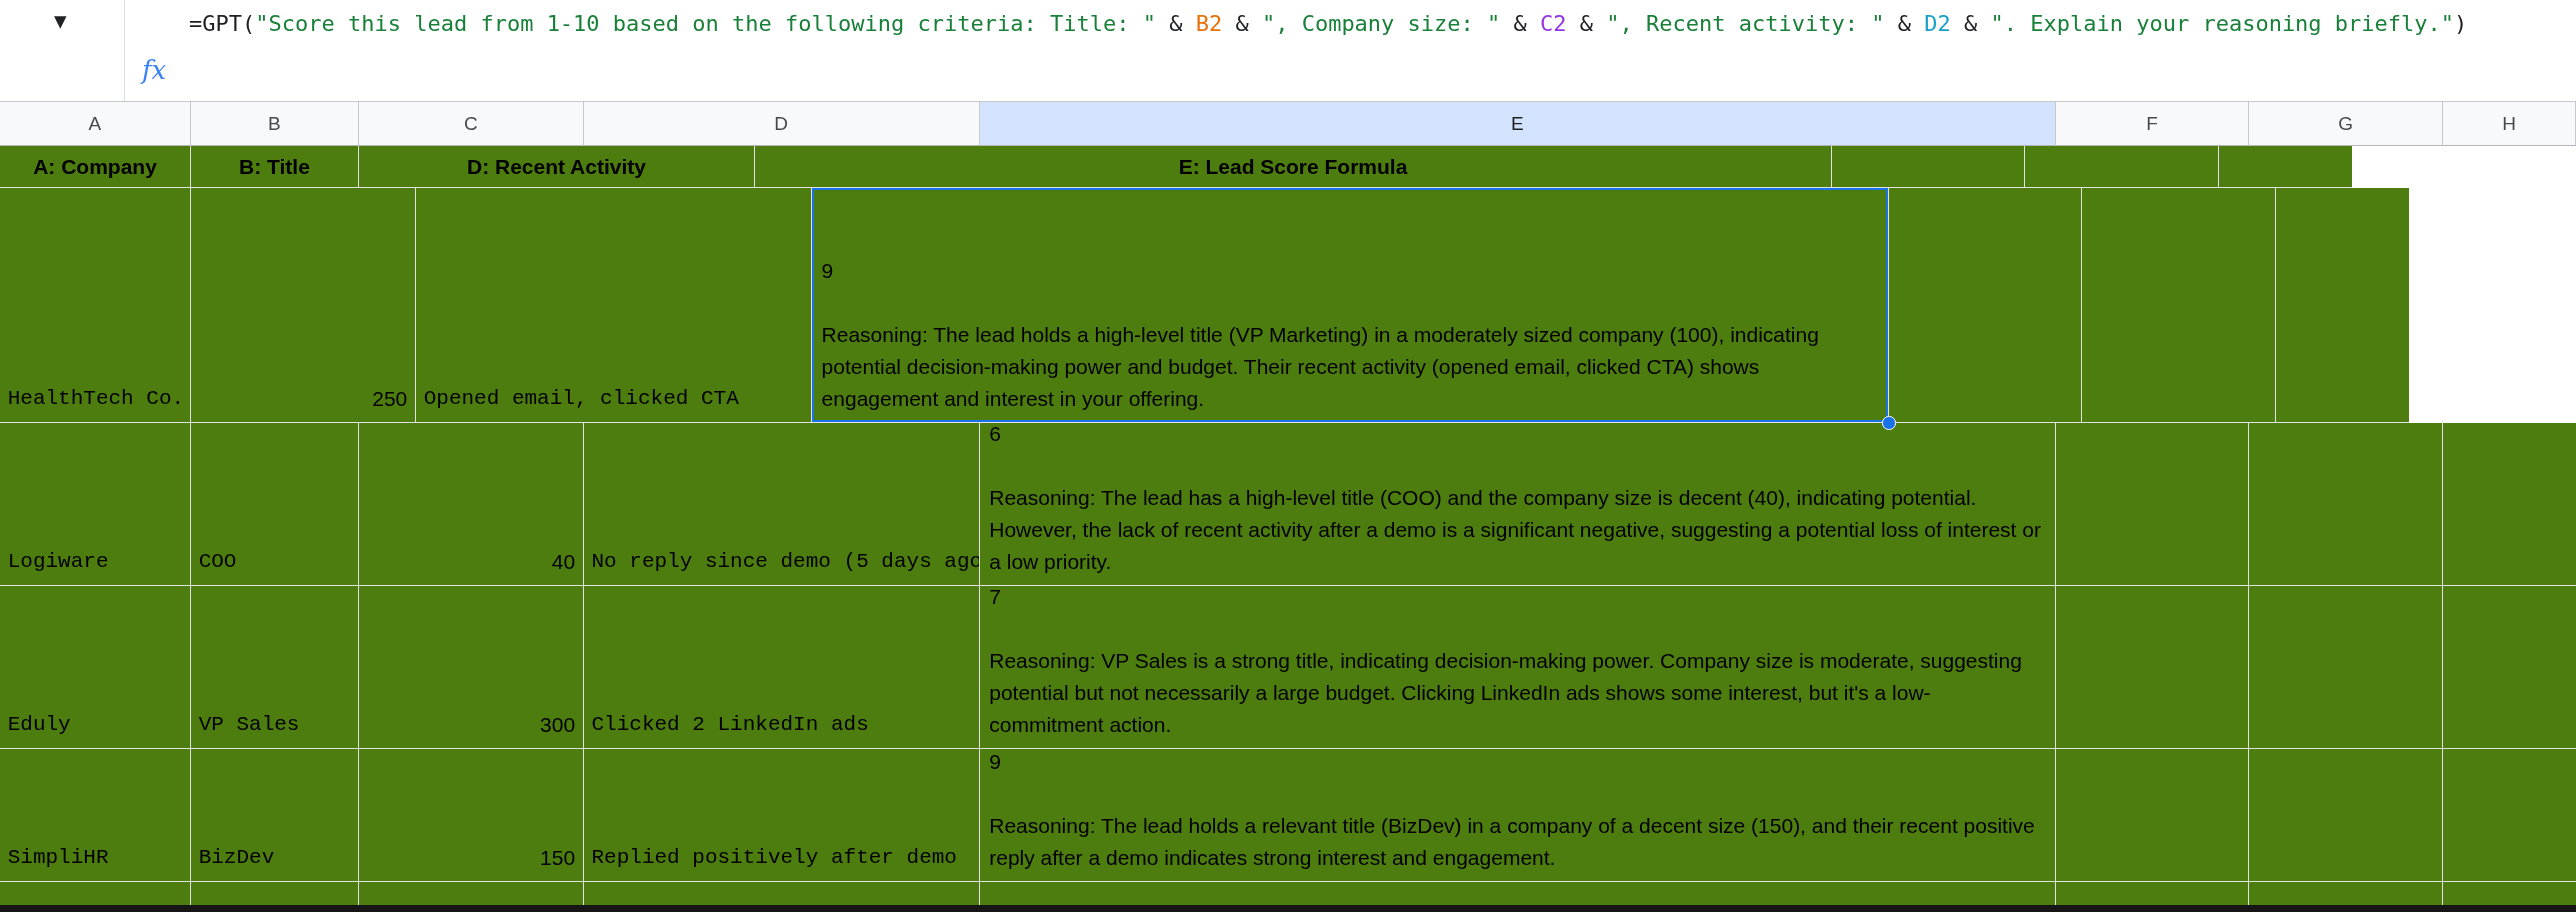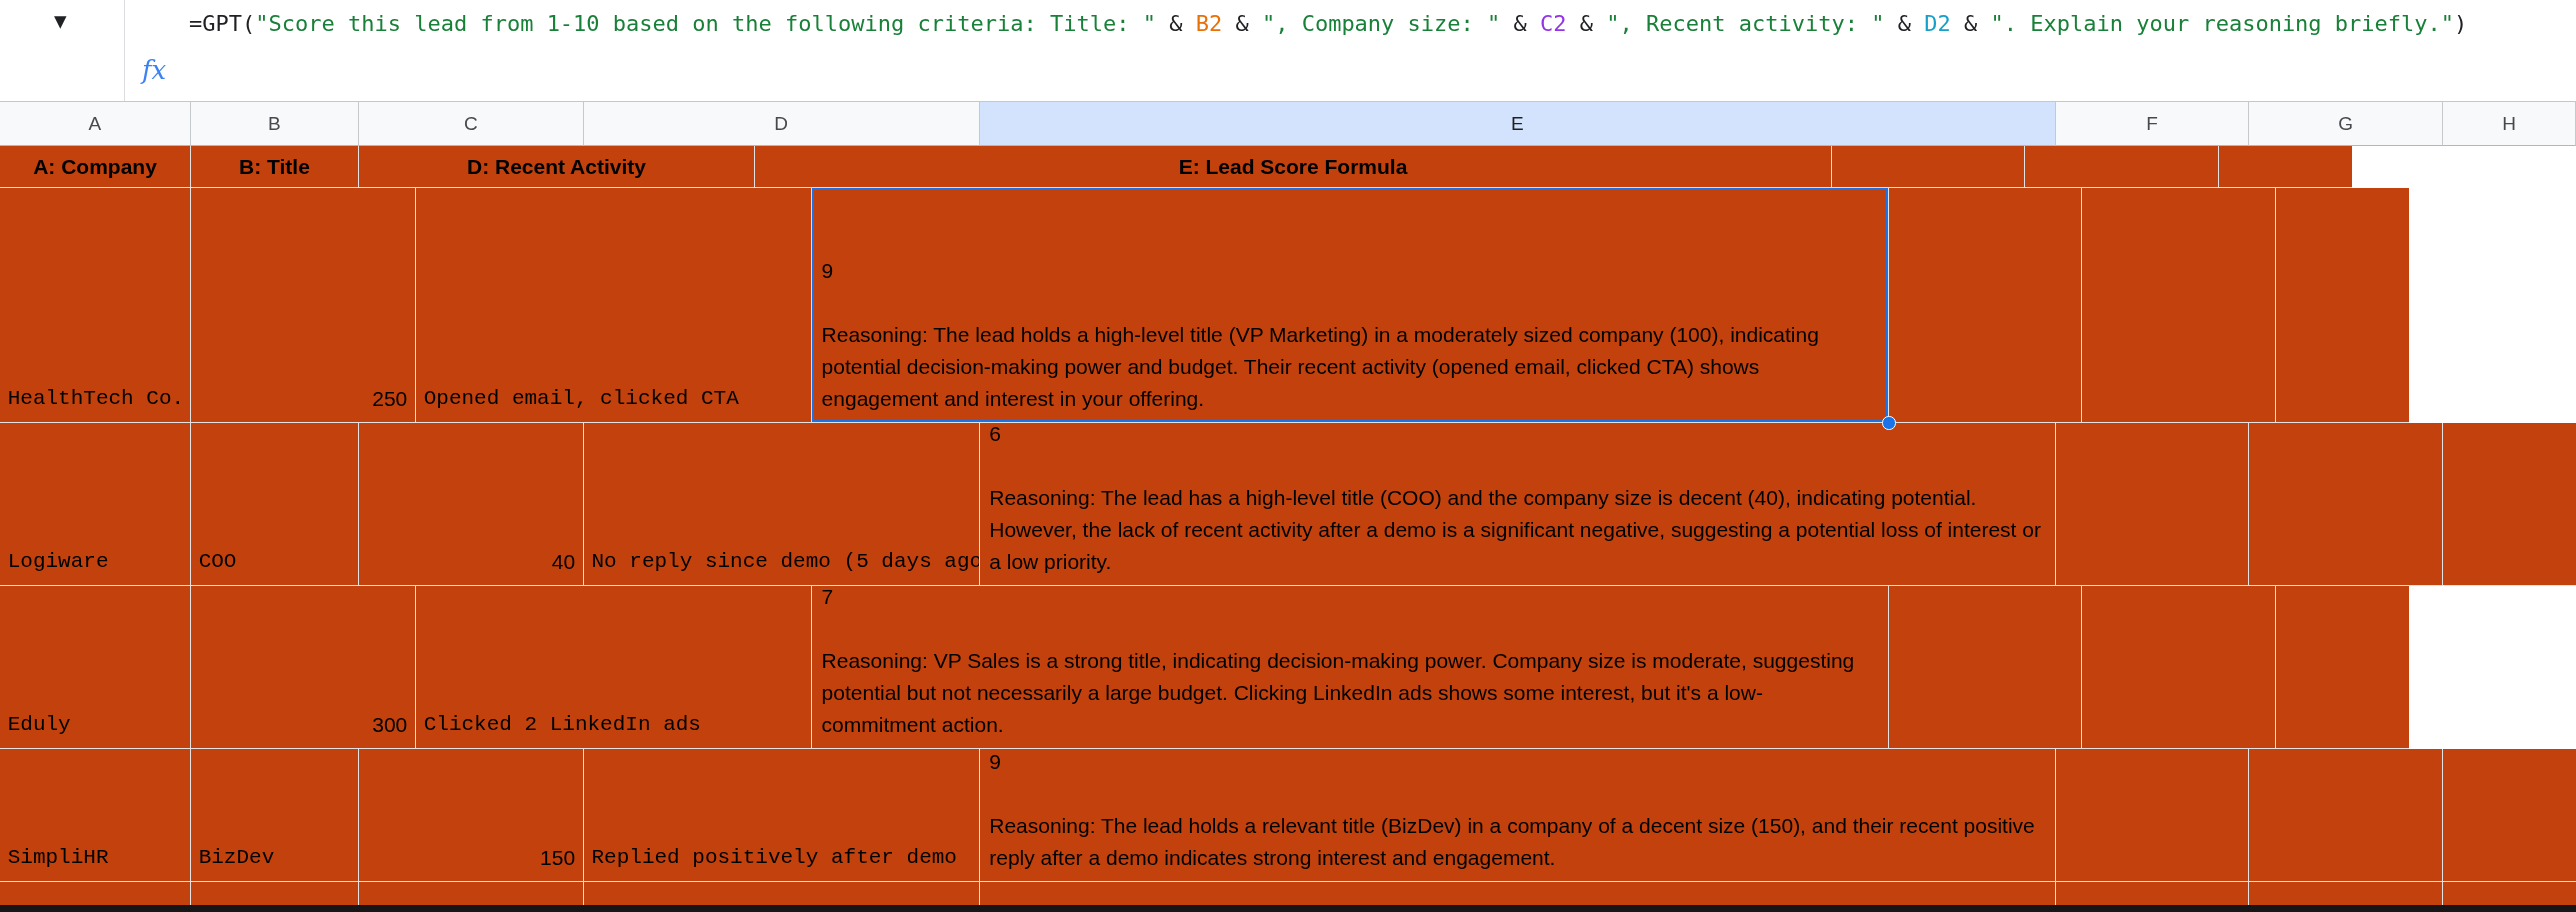--- a/index.html
+++ b/index.html
@@ -9,21 +9,21 @@
   
   .formula-bar { position:relative; height:102px; background:#fff; border-bottom:1px solid #c7c7c7; }
   .fb-arrow { position:absolute; left:54px; top:7.7px; font-size:25px; line-height:1; color:#202124; cursor:pointer; }
   .fb-divider { position:absolute; left:124px; top:0; width:1px; height:100%; background:#dadce0; }
   .fx-icon { position:absolute; left:142px; top:27px; font-family:"DejaVu Serif", serif; font-style:italic; font-size:26px; color:#3b82f6;margin-top:28px; }
   .formula-text { position:absolute; left:189px; top:6.7px; font-family:"DejaVu Sans Mono", monospace; font-size:22px; line-height:33px; white-space:pre; }
 
   
   .grid { width:2576px; }
   .row { display:flex; width:2576px; }
-  .cell { border-right:1px solid #e2e2e2; border-bottom:1px solid #e2e2e2; overflow:hidden; background:#c2410c; }
+  .cell { border-right:1px solid #e2e2e2; border-bottom:1px solid #e2e2e2; overflow:hidden; background:#4d7c0f; }
   .col-a{width:191px} .col-b{width:168px} .col-c{width:225px} .col-d{width:396px}
   .col-e{width:1077px} .col-f{width:193px} .col-g{width:194px} .col-h{width:133px; border-right:none;}
 
   .r-letters{height:44px}
   .r-letters .cell{ background:#f8f9fa; border-right:1px solid #c6c9cc; border-bottom:1px solid #b4b6b8;
     display:flex; align-items:center; justify-content:center; font-size:19px; color:#46494d; cursor:pointer; }
   .r-letters .cell.sel{ background:var(--selected-header-bg,#d3e3fd); color:#1f1f1f; font-weight:500; }
 
   .r-head{height:42px}
   .r-head .cell{ display:flex; align-items:center; justify-content:center; font-weight:700; font-size:21px; }
@@ -101,20 +101,21 @@
       <div class="score">6</div>
       <div class="reason">Reasoning: The lead has a high-level title (COO) and the company size is decent (40), indicating potential. However, the lack of recent activity after a demo is a significant negative, suggesting a potential loss of interest or a low priority.</div>
     </div>
     <div class="cell col-f"></div>
     <div class="cell col-g"></div>
     <div class="cell col-h"></div>
   </div>
 
   <div class="row data r-4">
     <div class="cell col-a bl">Eduly</div>
+    <div class="cell col-b bl">VP Sales</div>
     <div class="cell col-c br">300</div>
     <div class="cell col-d bl">Clicked 2 LinkedIn ads</div>
     <div class="cell col-e ecell">
       <div class="score">7</div>
       <div class="reason">Reasoning: VP Sales is a strong title, indicating decision-making power. Company size is moderate, suggesting potential but not necessarily a large budget. Clicking LinkedIn ads shows some interest, but it's a low-commitment action.</div>
     </div>
     <div class="cell col-f"></div>
     <div class="cell col-g"></div>
     <div class="cell col-h"></div>
   </div>

